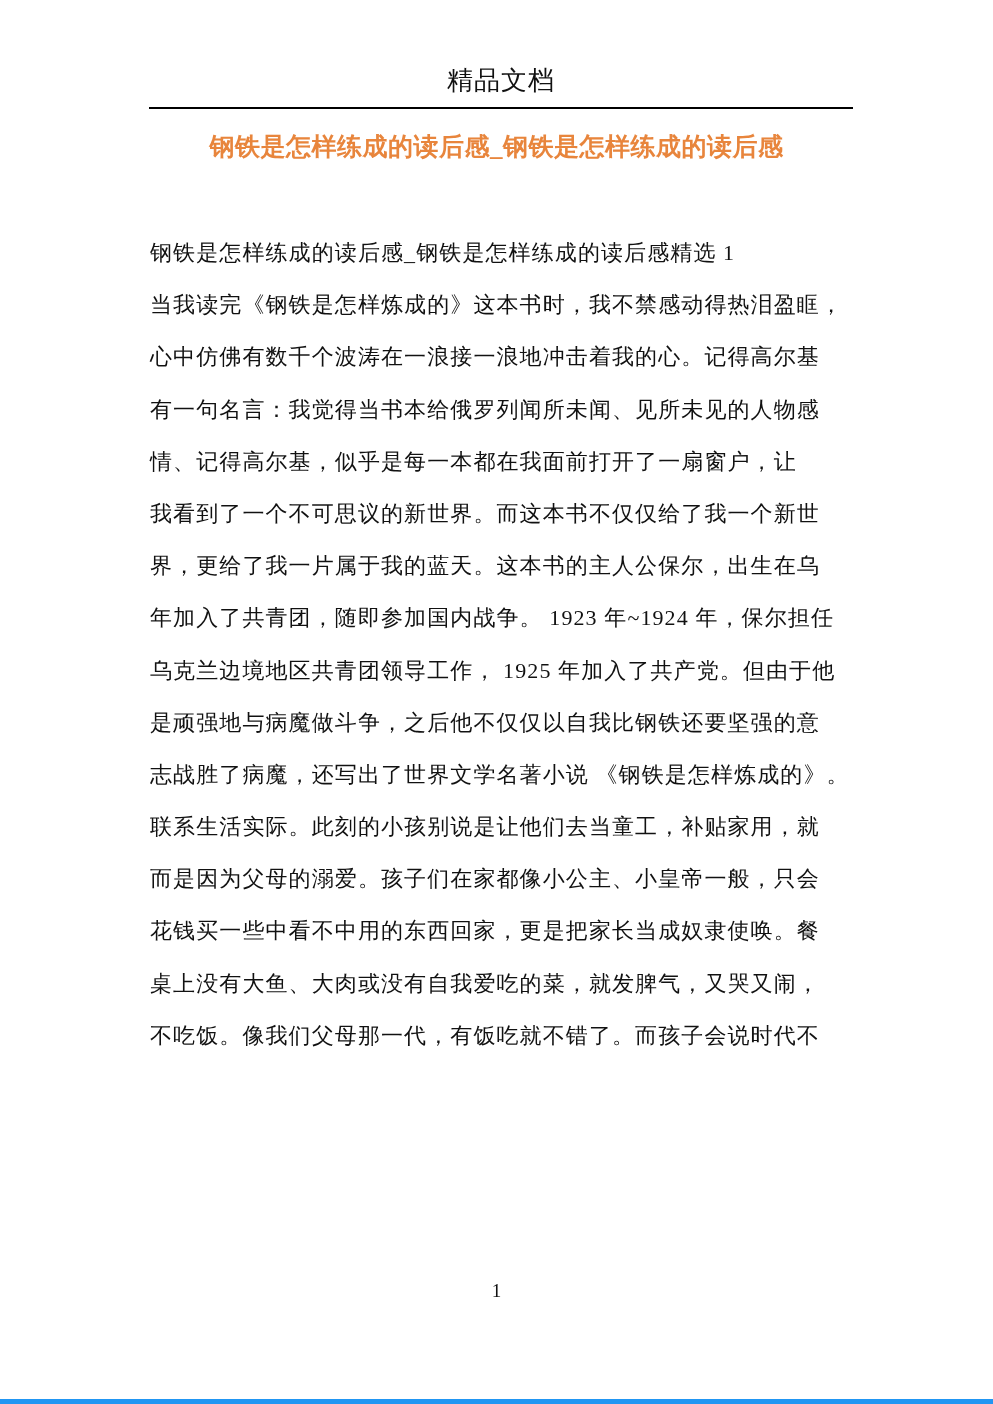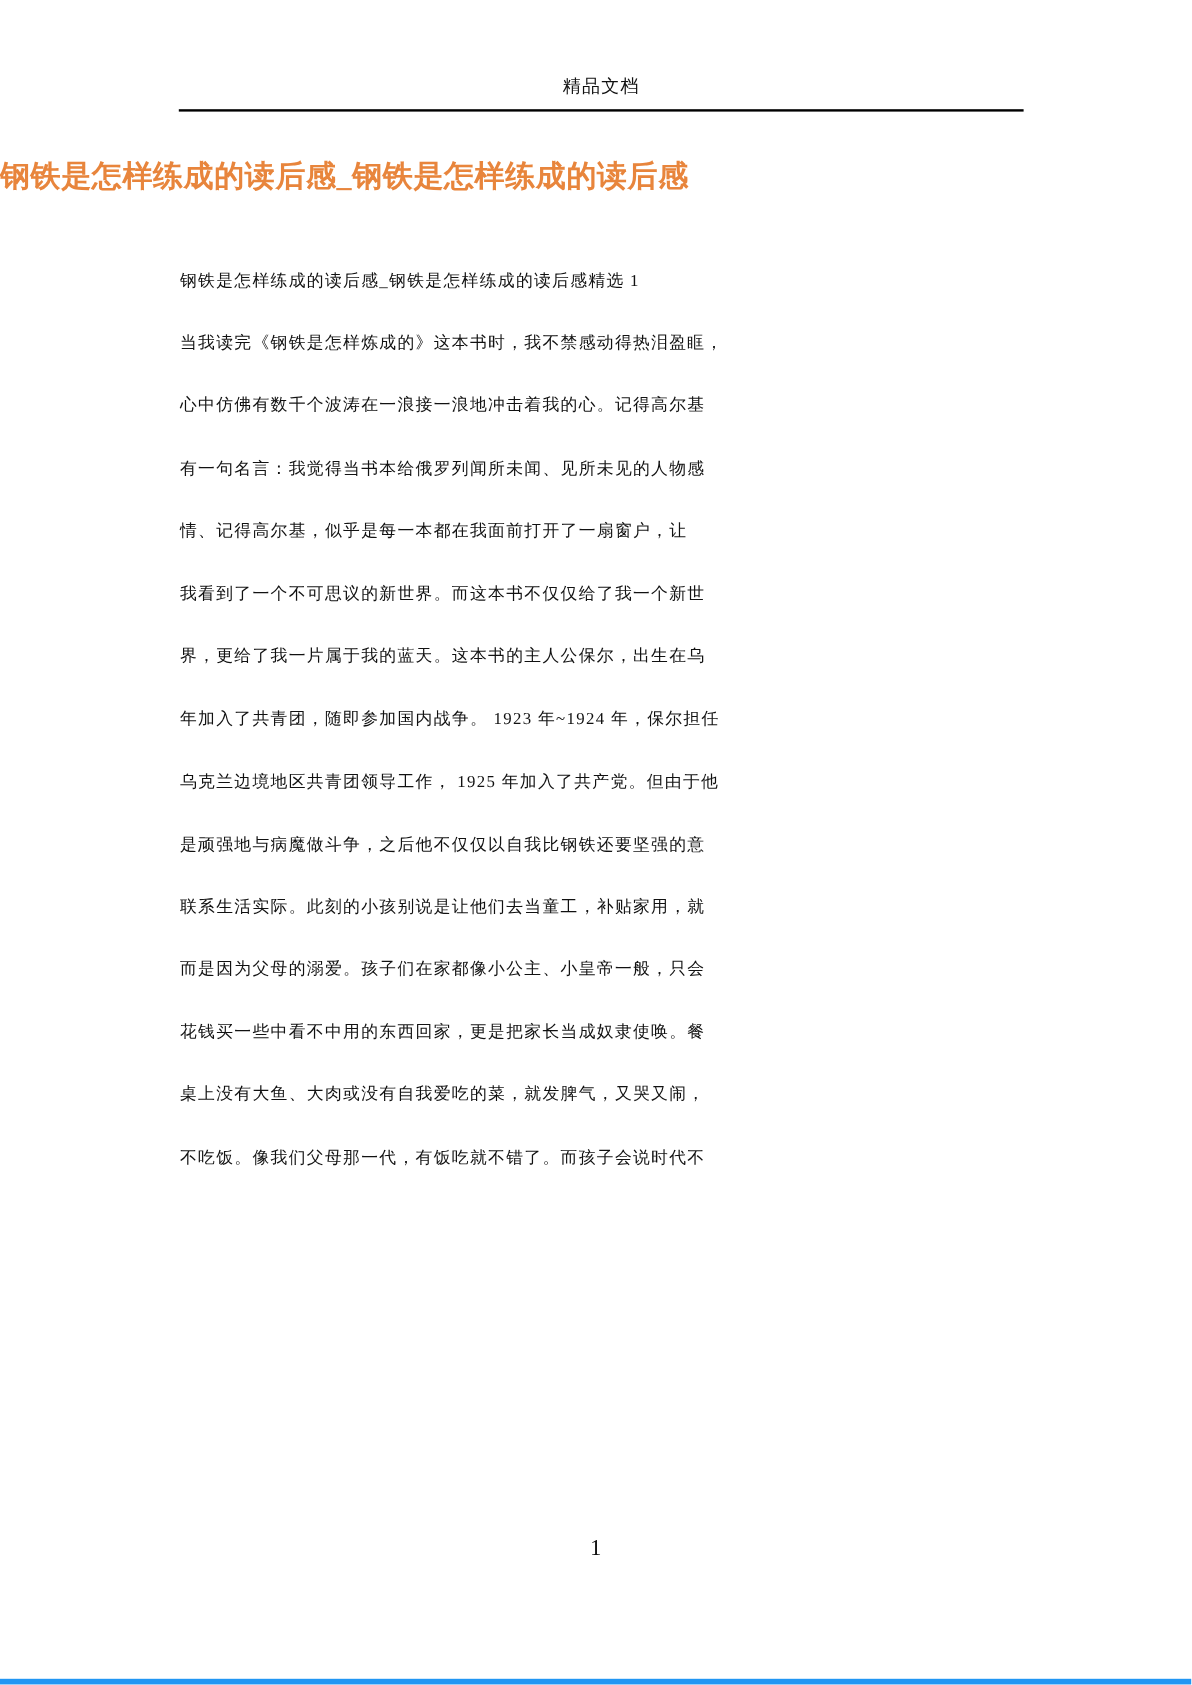--- a/index.html
+++ b/index.html
@@ -18,42 +18,42 @@
     overflow: hidden;
     font-family: "Liberation Serif", "DejaVu Serif", serif;
     color: var(--text-color);
   }
   .header {
     position: absolute;
     top: 63px;
     left: 149px;
     width: 704px;
     text-align: center;
-    font-size: 15px;
+    font-size: 26px;
     letter-spacing: 1px;
     padding-bottom: 9px;
     border-bottom: 2px solid #000000;
   }
   .doc-title {
     position: absolute;
     top: 130px;
     left: 0;
     width: 100%;
-    text-align: left;
+    text-align: center;
     font-size: 25px;
     font-weight: bold;
     letter-spacing: 0.5px;
     color: var(--title-color);
   }
   .body-text {
     position: absolute;
-    top: 209px;
+    top: 227px;
     left: 150px;
     width: 700px;
-    font-size: 14px;
+    font-size: 22px;
     letter-spacing: 1.1px;
   }
   .body-text .line {
     line-height: 52.2px;
     height: 52.2px;
     white-space: nowrap;
   }
   .footer-pagenum {
     position: absolute;
     top: 1280px;
@@ -86,20 +86,21 @@
     <div class="line">钢铁是怎样练成的读后感_钢铁是怎样练成的读后感精选 1</div>
     <div class="line">当我读完《钢铁是怎样炼成的》这本书时，我不禁感动得热泪盈眶，</div>
     <div class="line">心中仿佛有数千个波涛在一浪接一浪地冲击着我的心。记得高尔基</div>
     <div class="line">有一句名言：我觉得当书本给俄罗列闻所未闻、见所未见的人物感</div>
     <div class="line">情、记得高尔基，似乎是每一本都在我面前打开了一扇窗户，让</div>
     <div class="line">我看到了一个不可思议的新世界。而这本书不仅仅给了我一个新世</div>
     <div class="line">界，更给了我一片属于我的蓝天。这本书的主人公保尔，出生在乌</div>
     <div class="line">年加入了共青团，随即参加国内战争。 1923 年~1924 年，保尔担任</div>
     <div class="line">乌克兰边境地区共青团领导工作， 1925 年加入了共产党。但由于他</div>
     <div class="line">是顽强地与病魔做斗争，之后他不仅仅以自我比钢铁还要坚强的意</div>
+    <div class="line">志战胜了病魔，还写出了世界文学名著小说 《钢铁是怎样炼成的》。</div>
     <div class="line">联系生活实际。此刻的小孩别说是让他们去当童工，补贴家用，就</div>
     <div class="line">而是因为父母的溺爱。孩子们在家都像小公主、小皇帝一般，只会</div>
     <div class="line">花钱买一些中看不中用的东西回家，更是把家长当成奴隶使唤。餐</div>
     <div class="line">桌上没有大鱼、大肉或没有自我爱吃的菜，就发脾气，又哭又闹，</div>
     <div class="line">不吃饭。像我们父母那一代，有饭吃就不错了。而孩子会说时代不</div>
   </div>
 
   <div class="footer-pagenum">1</div>
 
   <div class="footer-rule"></div>

